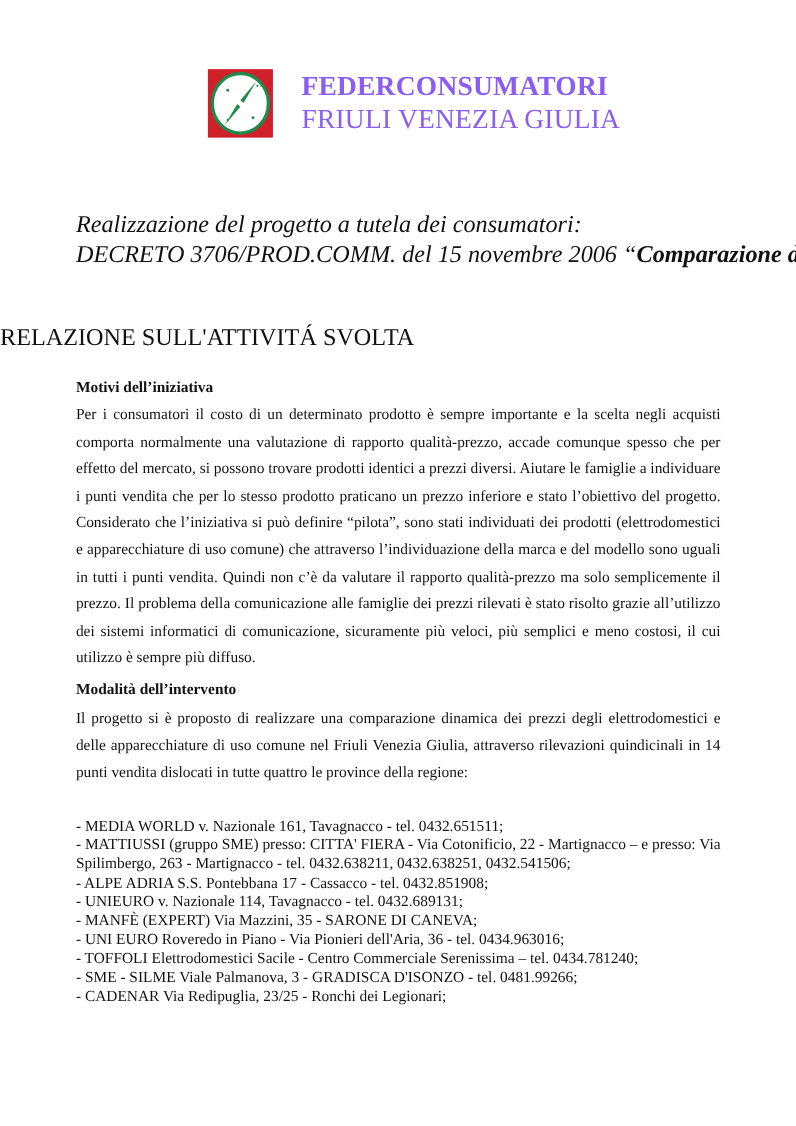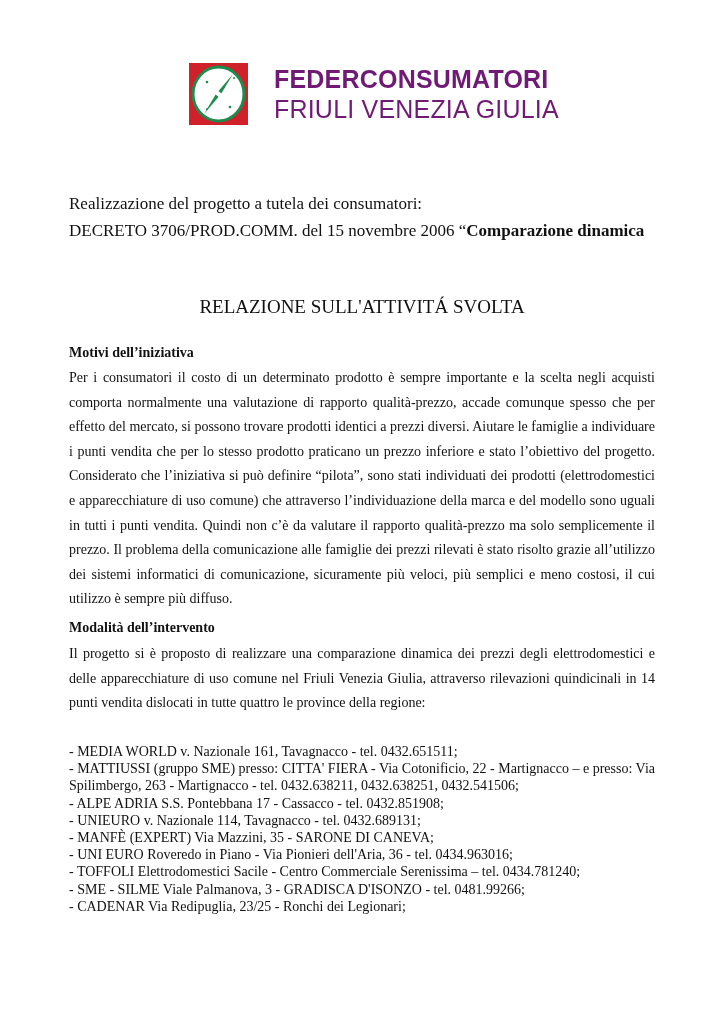--- a/index.html
+++ b/index.html
@@ -2,31 +2,31 @@
 <html><head>
   <meta charset="utf-8">
   <style>
     html, body { margin: 0; padding: 0; background: #ffffff; }
     body { width: 724px; height: 1024px; position: relative; overflow: hidden; color: #111; }
     .page { position: absolute; left: 0; top: 0; width: 724px; height: 1024px; background: #fff; }
 
     .logo { position: absolute; left: 189px; top: 63px; width: 59px; height: 62px; background: #d0202a; }
     .logo svg { width: 59px; height: 62px; display: block; }
 
-    .org { position: absolute; left: 274px; top: 64px; font-family: Liberation Sans, sans-serif; color: #701a75; }
+    .org { position: absolute; left: 274px; top: 64px; font-family: Liberation Serif, serif; color: #8b5cf6; }
     .org-name { font-size: 25px; font-weight: bold; line-height: 30px; letter-spacing: 0.2px; }
     .org-region { font-size: 25px; font-weight: normal; line-height: 30px; letter-spacing: 0.2px; }
 
     .serif { font-family: "Liberation Serif", serif; }
 
-    .intro { position: absolute; left: 69px; top: 190px; width: 590px; font-size: 17px; line-height: 27px; }
+    .intro { position: absolute; left: 69px; top: 190px; width: 590px; font-size: 22px; line-height: 27px; font-style: italic; }
     .intro .line { white-space: nowrap; }
     .intro b { font-weight: bold; }
 
-    .rel-title { position: absolute; left: 0; width: 724px; top: 295px; text-align: center; font-size: 19px; line-height: 24px; }
+    .rel-title { position: absolute; left: 0; width: 724px; top: 295px; text-align: left; font-size: 22px; line-height: 24px; }
 
     .section-heading { position: absolute; left: 69px; font-size: 14px; font-weight: bold; line-height: 20px; }
     .para { position: absolute; left: 69px; width: 586px; font-size: 14px; line-height: 24.6px; text-align: justify; }
 
     .stores { position: absolute; left: 69px; top: 743px; width: 586px; font-size: 14px; line-height: 17.2px; text-align: justify; }
     .store { margin: 0; }
   </style>
 </head>
 <body>
 

